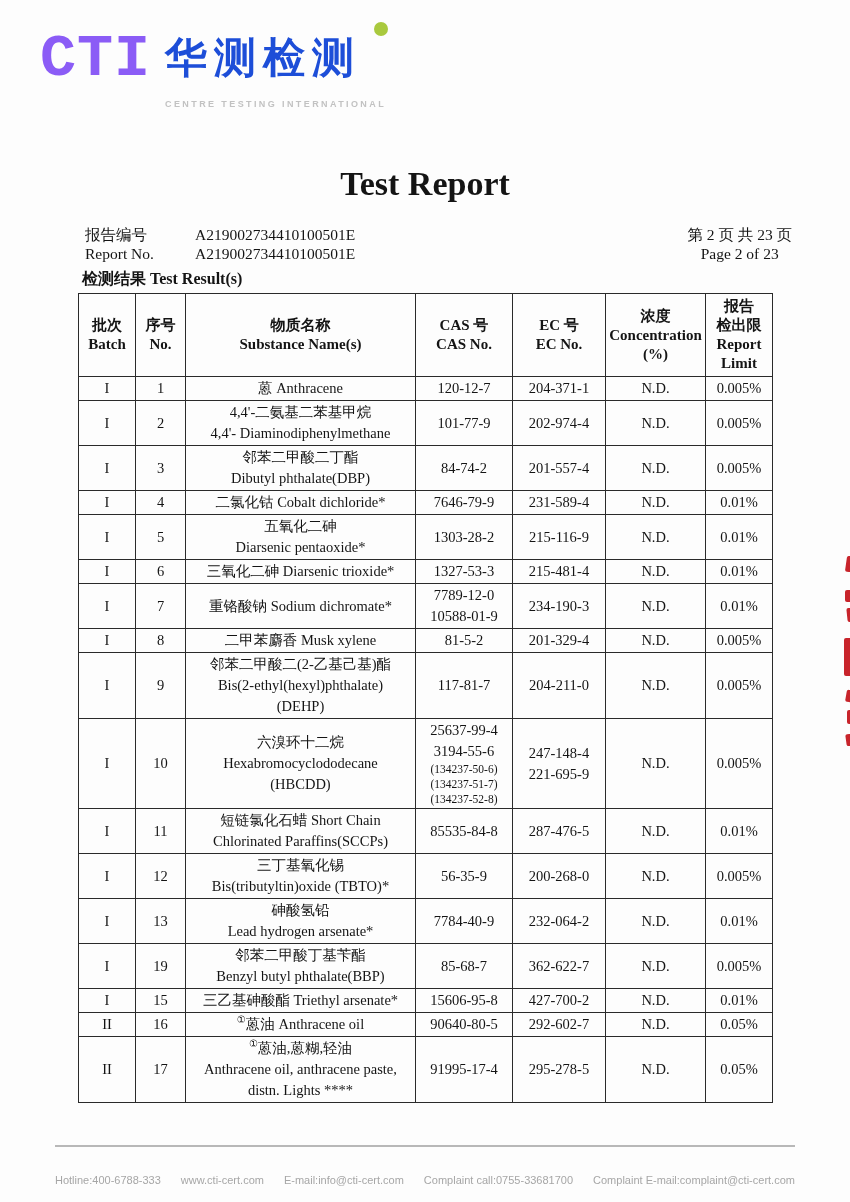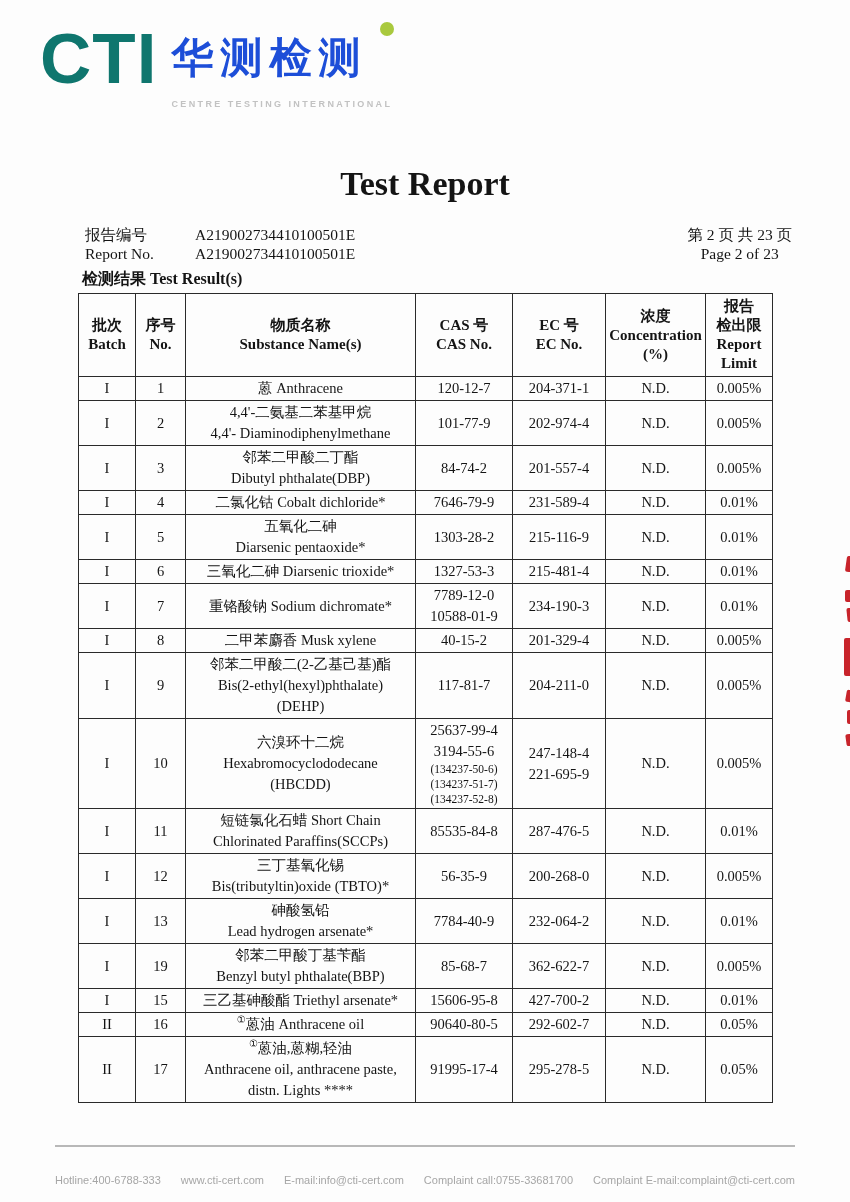--- a/index.html
+++ b/index.html
@@ -6,22 +6,22 @@
   html,body { background:#e9e9e9; }
   .page {
     position:relative; width:850px; height:1202px; margin:0 auto;
     background:#fdfdfd; overflow:hidden; color:#141414;
     font-family:"Liberation Serif","DejaVu Serif",serif;
     box-shadow:0 0 6px rgba(0,0,0,.25);
   }
   
   .logo { position:absolute; top:26px; left:40px; display:flex; align-items:flex-start; }
   .logo-acronym {
-    position:relative; font-family:Liberation Sans, sans-serif;
-    font-weight:bold; font-size:71px; line-height:66px; color:#0f766e; letter-spacing:1px;
+    position:relative; font-family:Liberation Mono, monospace;
+    font-weight:bold; font-size:60px; line-height:66px; color:#8b5cf6; letter-spacing:1px;
   }
   .logo-dot {
     position:absolute; top:-4px; right:-2px; width:14px; height:14px;
     border-radius:50%; background:#a9c93e;
   }
   .logo-right { margin-left:14px; padding-top:10px; }
   .logo-cn {
     font-weight:bold; font-size:42px; line-height:44px; color:#1d4ed8; letter-spacing:7px;
     font-family:"Liberation Sans","DejaVu Sans",sans-serif;
   }
@@ -266,21 +266,21 @@
           <td>N.D.</td>
           <td>0.01%</td>
         </tr>
         <tr>
           <td>I</td>
           <td>8</td>
           <td>
             <div>二甲苯麝香 Musk xylene</div>
           </td>
           <td>
-            <div>40-15-2</div>
+            <div>81-5-2</div>
           </td>
           <td>
             <div>201-329-4</div>
           </td>
           <td>N.D.</td>
           <td>0.005%</td>
         </tr>
         <tr>
           <td>I</td>
           <td>9</td>

